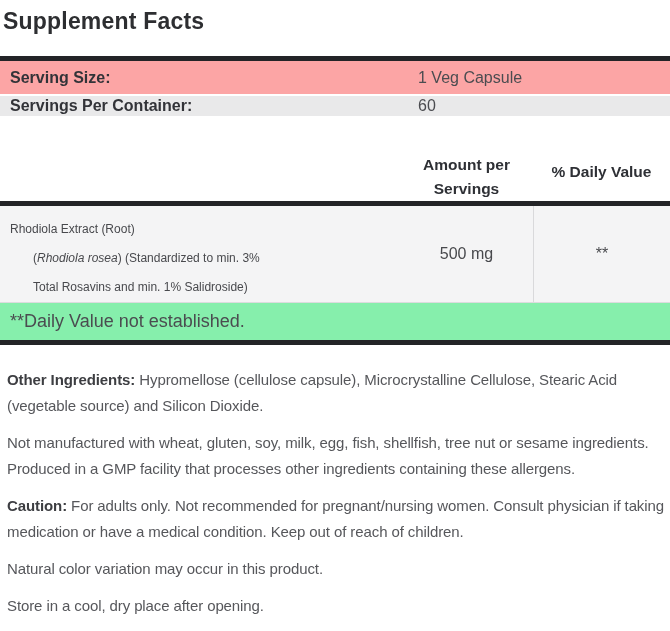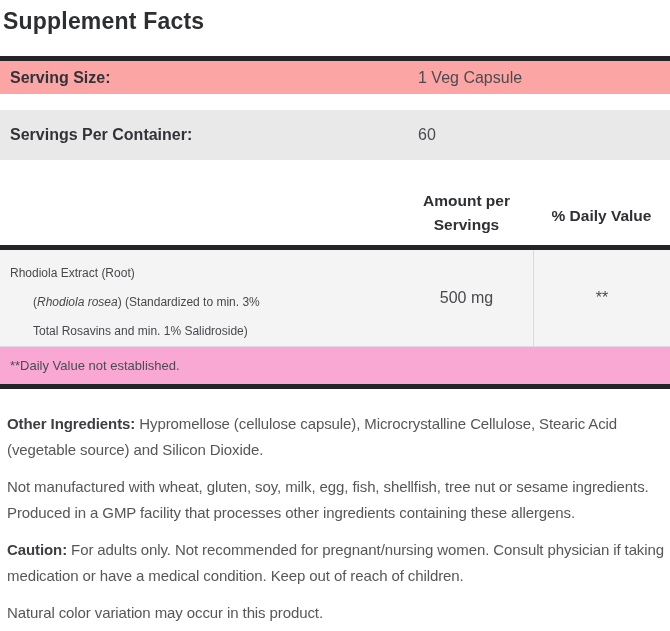--- a/index.html
+++ b/index.html
@@ -24,21 +24,21 @@
   
   .thick-bar { height: 5px; background: #232427; width: 670px; }
 
   
   .serve-row {
     display: grid;
     grid-template-columns: 400px 270px;
     align-items: center;
     height: 33px;
   }
-  .serve-row.alt { height: 50px; margin-top: 16px; }
+  .serve-row.alt { height: 20px; margin-top: 2px; }
   .serve-row .lbl {
     font-weight: 700;
     font-size: 16px;
     color: #323338;
     padding-left: 10px;
   }
   .serve-row .val {
     font-size: 16px;
     color: #4b4c50;
     padding-left: 18px;
@@ -54,21 +54,20 @@
     background: #fff;
   }
   .col-head .amount-head {
     grid-column: 2;
     align-self: end;
     text-align: center;
     font-weight: 700;
     font-size: 15.5px;
     line-height: 24px;
     color: #2e3035;
-    padding-bottom: 8px;
   }
   .col-head .dv-head {
     grid-column: 3;
     align-self: end;
     text-align: center;
     font-weight: 700;
     font-size: 15.5px;
     color: #2e3035;
     padding-bottom: 20px;
     white-space: nowrap;
@@ -104,22 +103,22 @@
     color: #48494d;
     border-left: 1px solid #d9d9db;
   }
 
   
   .footnote-row {
     height: 37px;
     display: flex;
     align-items: center;
     padding-left: 10px;
-    background: #f9a8d4;
-    font-size: 13px;
+    background: #86efac;
+    font-size: 18px;
     color: #4b4c50;
   }
 
   
   .body-text { padding: 22px 4px 6px 3px; }
   .body-text p {
     font-size: 15px;
     line-height: 26px;
     letter-spacing: -0.1px;
     color: #56575b;

